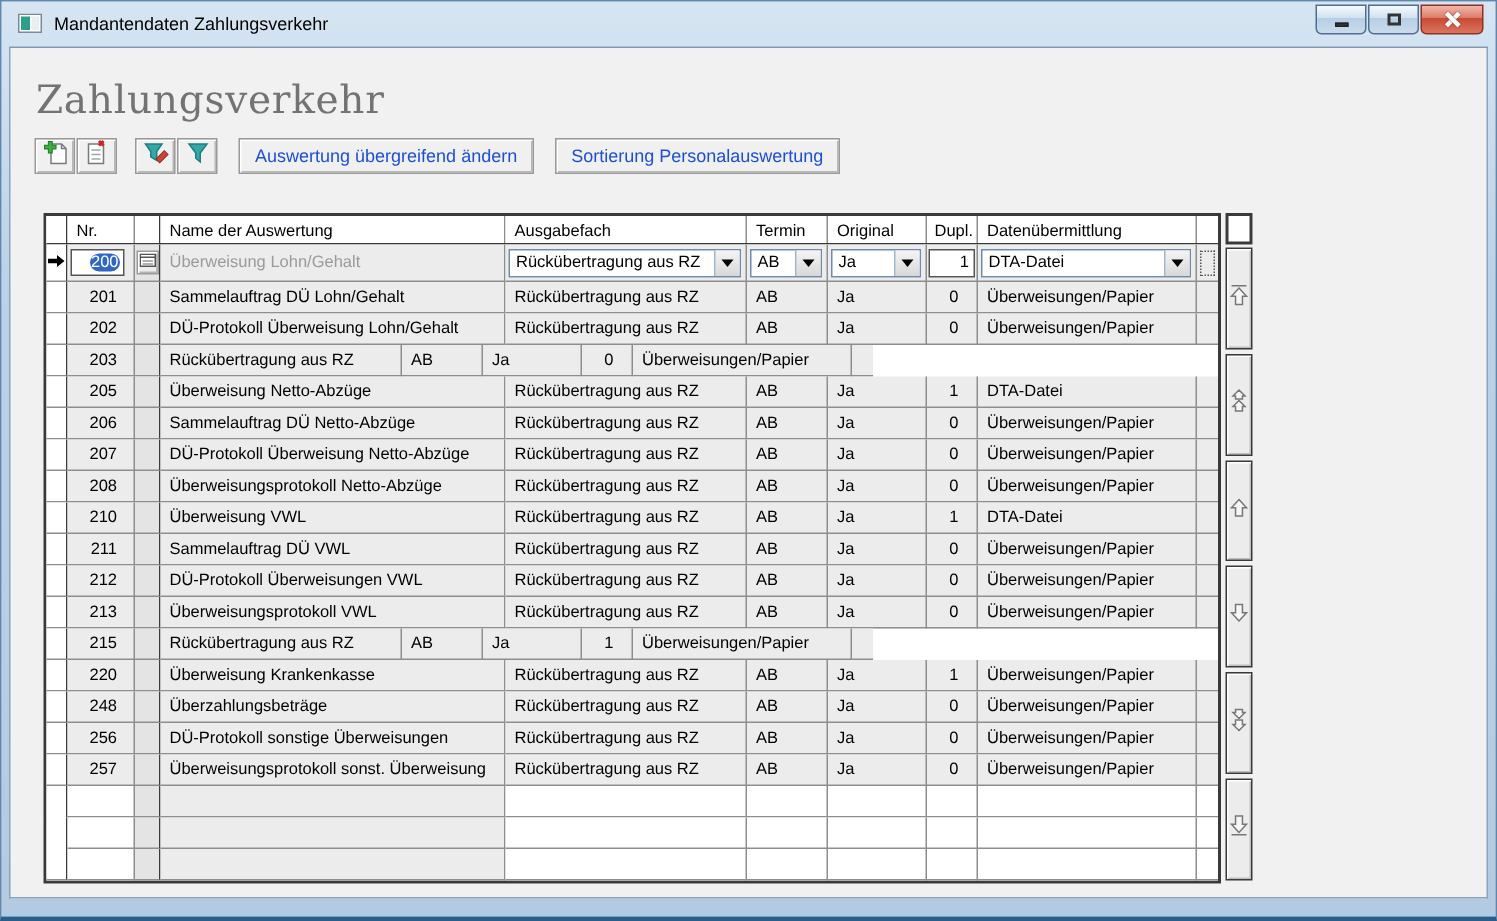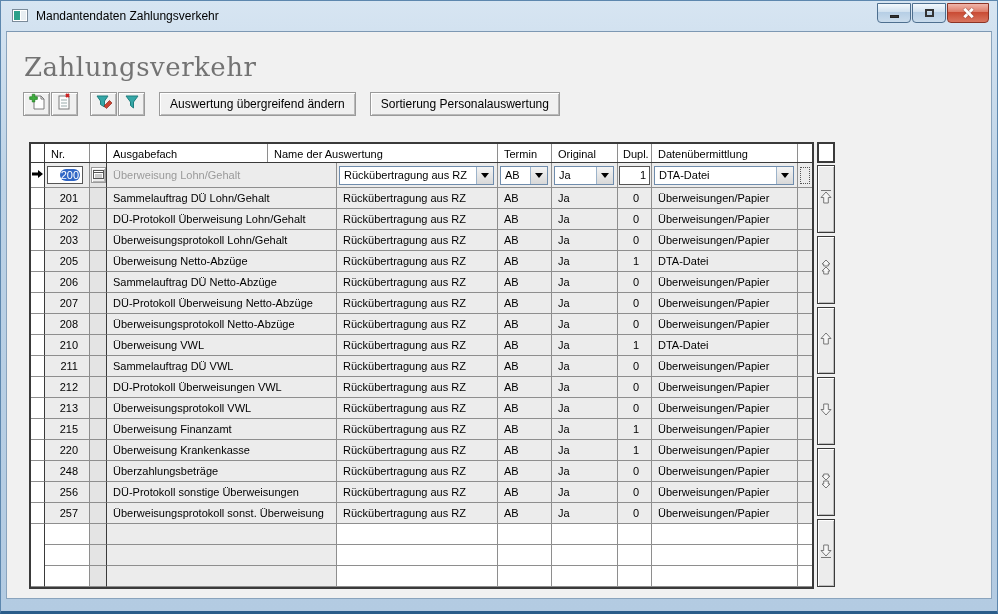--- a/index.html
+++ b/index.html
@@ -55,21 +55,21 @@
     border:1px solid #9a9a9a;
     box-shadow:inset 1px 1px 0 #ffffff, inset -1px -1px 0 #b9b9b9;
     display:flex; align-items:center; justify-content:center; cursor:default;
   }
   .tool-btn + .tool-btn { margin-left:1px; }
   .tool-gap { width:12px; }
   .text-btn {
     height:24px; margin-left:14px; padding:0 10px;
     background:#f0f0f0; border:1px solid #9a9a9a;
     box-shadow:inset 1px 1px 0 #ffffff, inset -1px -1px 0 #b9b9b9;
-    font-size:12px; color:#000000; cursor:default; display:flex; align-items:center;
+    font-size:12px; color:#1d4ed8; cursor:default; display:flex; align-items:center;
   }
 
   
   .table-area { display:flex; margin:25px 0 0 22px; }
   .grid { border:2px solid #3a3a3a; background:#fff; width:785px; }
   .row { display:flex; height:21px; }
   .row.header { height:19px; background:#fff; border-bottom:1px solid #3a3a3a; }
   .row.selected { height:25px; }
   .cell {
     border-right:1px solid #8e8e8e; border-bottom:1px solid #8e8e8e;
@@ -207,22 +207,22 @@
       <button class="text-btn">Auswertung übergreifend ändern</button>
       <button class="text-btn">Sortierung Personalauswertung</button>
     </div>
 
     <div class="table-area">
       <div class="grid">
         <div class="row header">
           <div class="cell c-marker"></div>
           <div class="cell c-nr">Nr.</div>
           <div class="cell c-mini"></div>
+          <div class="cell c-name">Name der Auswertung</div>
           <div class="cell c-ausg">Ausgabefach</div>
-          <div class="cell c-name">Name der Auswertung</div>
           <div class="cell c-term">Termin</div>
           <div class="cell c-orig">Original</div>
           <div class="cell c-dupl">Dupl.</div>
           <div class="cell c-daten">Datenübermittlung</div>
           <div class="cell c-tail"></div>
         </div>
         <div id="rows">
             <div class="row selected">
       <div class="cell c-marker">
                 <span><svg width="13" height="10" viewBox="0 0 13 10">
@@ -299,21 +299,20 @@
       <div class="cell c-term">AB</div>
       <div class="cell c-orig">Ja</div>
       <div class="cell c-dupl">0</div>
       <div class="cell c-daten">Überweisungen/Papier</div>
       <div class="cell c-tail"></div>
     </div>
             <div class="row">
       <div class="cell c-marker"></div>
       <div class="cell c-nr">203</div>
       <div class="cell c-mini"></div>
-      <div class="cell c-name">Überweisungsprotokoll Lohn/Gehalt</div>
       <div class="cell c-ausg">Rückübertragung aus RZ</div>
       <div class="cell c-term">AB</div>
       <div class="cell c-orig">Ja</div>
       <div class="cell c-dupl">0</div>
       <div class="cell c-daten">Überweisungen/Papier</div>
       <div class="cell c-tail"></div>
     </div>
             <div class="row">
       <div class="cell c-marker"></div>
       <div class="cell c-nr">205</div>
@@ -407,21 +406,20 @@
       <div class="cell c-term">AB</div>
       <div class="cell c-orig">Ja</div>
       <div class="cell c-dupl">0</div>
       <div class="cell c-daten">Überweisungen/Papier</div>
       <div class="cell c-tail"></div>
     </div>
             <div class="row">
       <div class="cell c-marker"></div>
       <div class="cell c-nr">215</div>
       <div class="cell c-mini"></div>
-      <div class="cell c-name">Überweisung Finanzamt</div>
       <div class="cell c-ausg">Rückübertragung aus RZ</div>
       <div class="cell c-term">AB</div>
       <div class="cell c-orig">Ja</div>
       <div class="cell c-dupl">1</div>
       <div class="cell c-daten">Überweisungen/Papier</div>
       <div class="cell c-tail"></div>
     </div>
             <div class="row">
       <div class="cell c-marker"></div>
       <div class="cell c-nr">220</div>

